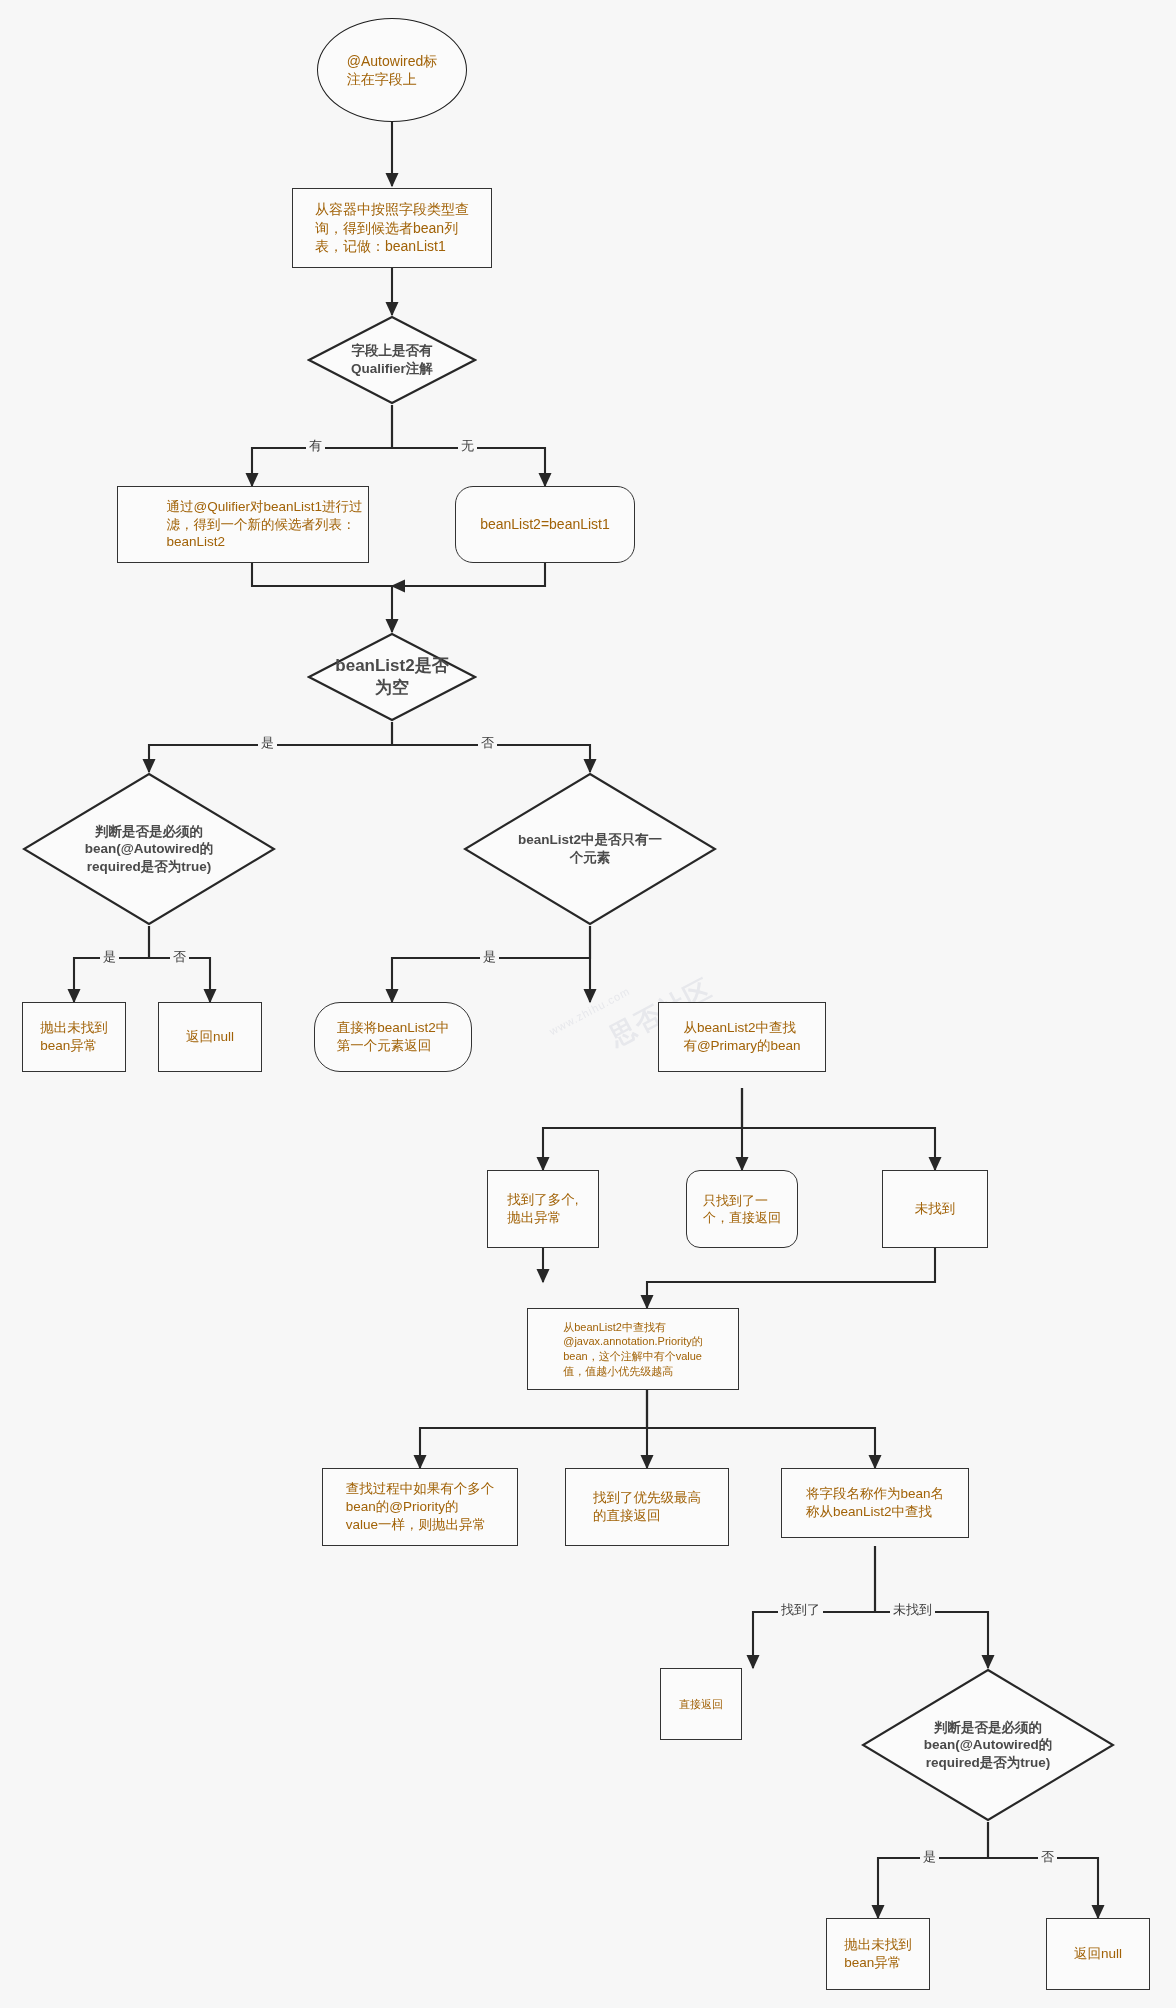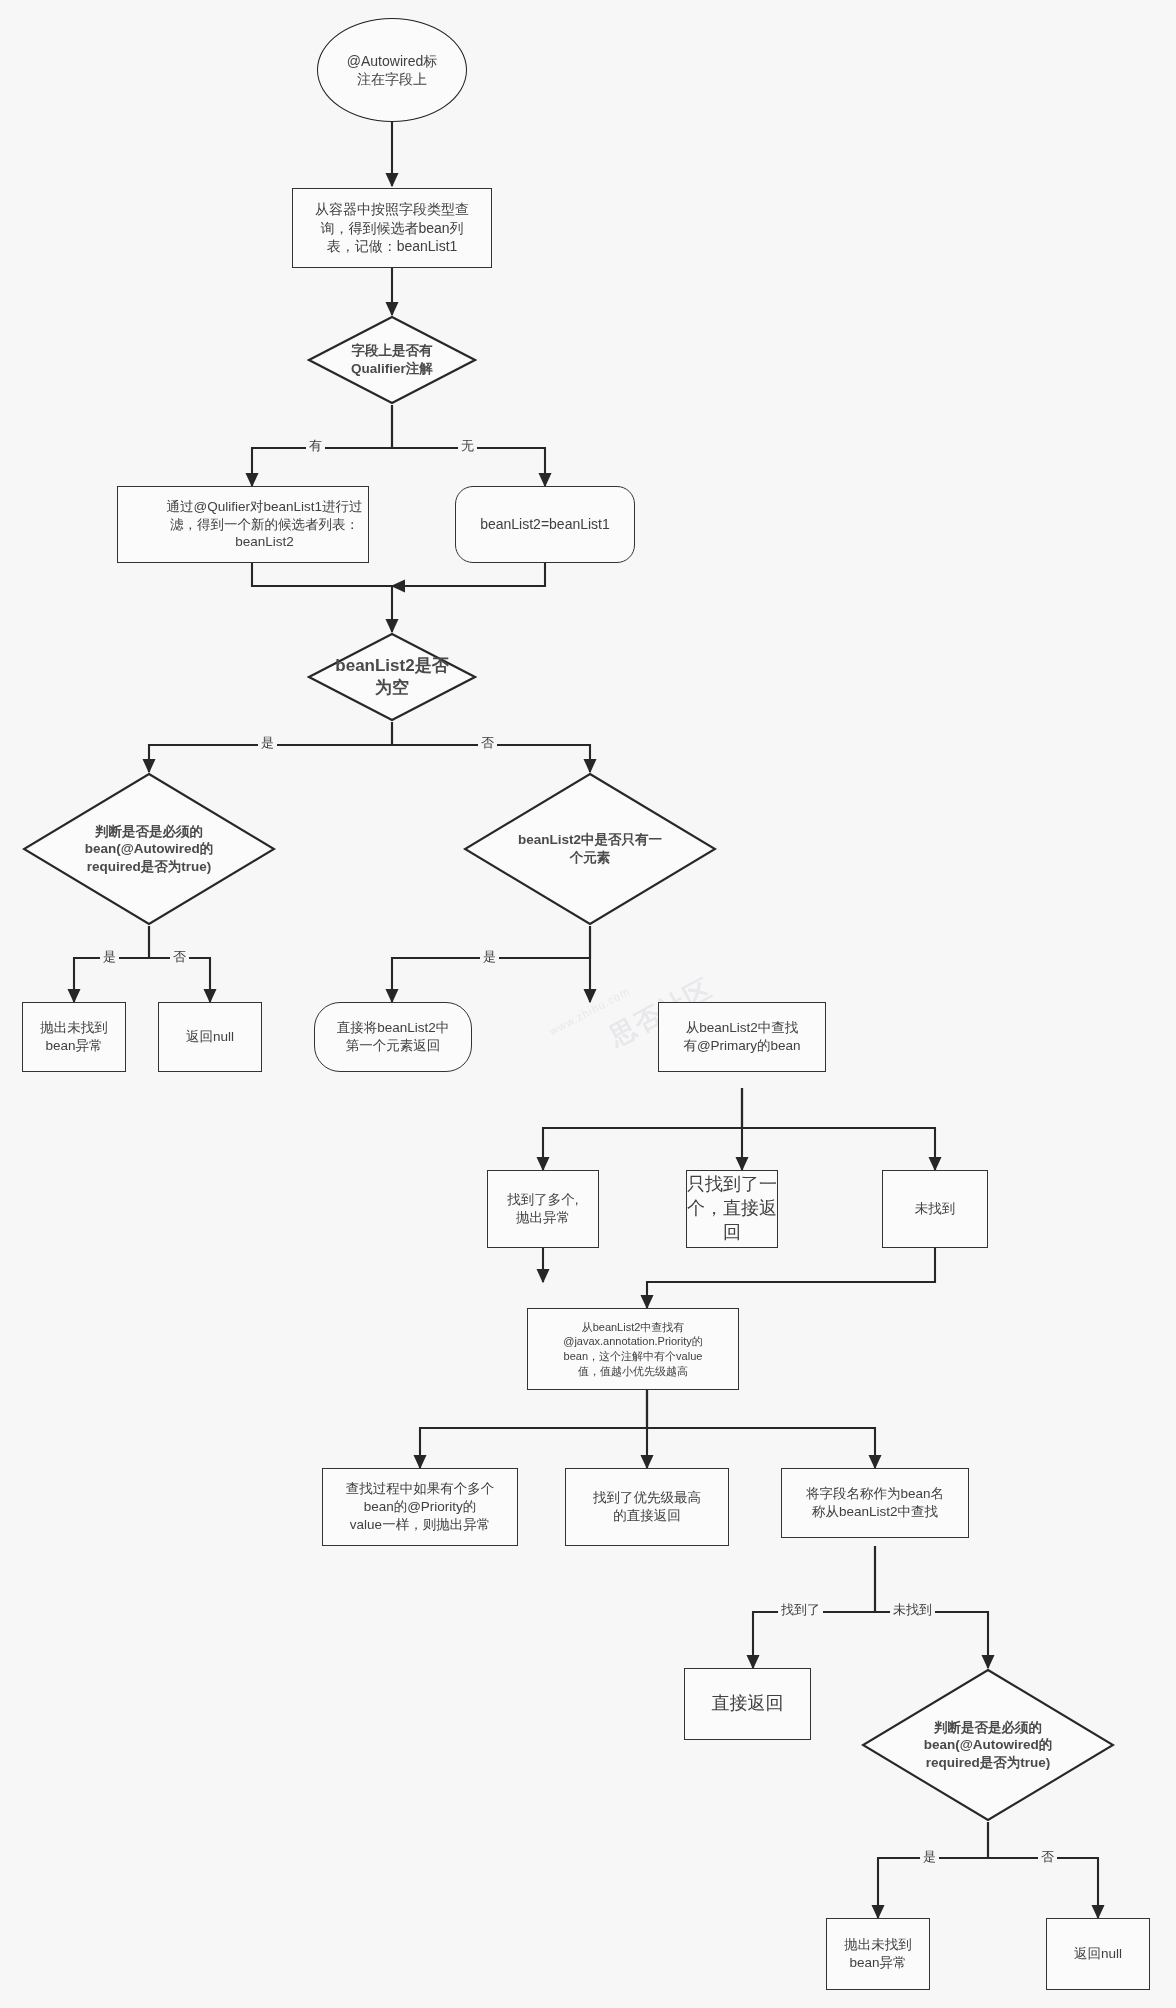--- a/index.html
+++ b/index.html
@@ -9,22 +9,21 @@
     font-family:"Liberation Sans","DejaVu Sans",sans-serif;
     position:relative;
     overflow:hidden;
   }
   #canvas{position:absolute;left:0;top:0;width:1176px;height:2008px;}
   svg#edges{position:absolute;left:0;top:0;width:1176px;height:2008px;pointer-events:none;}
   .node{
     position:absolute;
     box-sizing:border-box;
     display:flex;align-items:center;justify-content:center;
-    text-align:center;
-    color:#404040;
+    color:#a16207;
     background:#fafafa;
     line-height:1.32;
     white-space:pre-line;
     z-index:2;
   }
   .box{
     border:1.6px solid #333333;
     background:#fbfbfb;
   }
   .terminal{
@@ -178,41 +177,41 @@
 
   <div class="node box" style="left:314px;top:1002px;width:158px;height:70px;font-size:13.5px;border-radius:26px;">直接将beanList2中
 第一个元素返回</div>
 
   <div class="node box" style="left:658px;top:1002px;width:168px;height:70px;font-size:13.5px;">从beanList2中查找
 有@Primary的bean</div>
 
   <div class="node box" style="left:487px;top:1170px;width:112px;height:78px;font-size:13.5px;">找到了多个,
 抛出异常</div>
 
-  <div class="node box" style="left:686px;top:1170px;width:92px;height:78px;font-size:18px;">只找到了一
+  <div class="node box" style="left:686px;top:1170px;width:112px;height:78px;font-size:13px;border-radius:14px;">只找到了一
 个，直接返回</div>
 
   <div class="node box" style="left:882px;top:1170px;width:106px;height:78px;font-size:13.5px;">未找到</div>
 
   <div class="node box" style="left:527px;top:1308px;width:212px;height:82px;font-size:11px;">从beanList2中查找有
 @javax.annotation.Priority的
 bean，这个注解中有个value
 值，值越小优先级越高</div>
 
   <div class="node box" style="left:565px;top:1468px;width:164px;height:78px;font-size:13.5px;">找到了优先级最高
 的直接返回</div>
 
   <div class="node box" style="left:322px;top:1468px;width:196px;height:78px;font-size:13.5px;">查找过程中如果有个多个
 bean的@Priority的
 value一样，则抛出异常</div>
 
   <div class="node box" style="left:781px;top:1468px;width:188px;height:70px;font-size:13.5px;">将字段名称作为bean名
 称从beanList2中查找</div>
 
-  <div class="node box" style="left:684px;top:1668px;width:127px;height:72px;font-size:18px;">直接返回</div>
+  <div class="node box" style="left:660px;top:1668px;width:82px;height:72px;font-size:11px;">直接返回</div>
 
   <div class="diamond-wrap" style="left:861px;top:1668px;width:254px;height:154px;">
     <svg width="254" height="154" viewBox="0 0 254 154">
       <polygon points="127,2 252,77 127,152 2,77" fill="#fbfbfb" stroke="#272727" stroke-width="2.1"></polygon>
     </svg>
     <div class="diamond-label" style="font-size:13.5px;">判断是否是必须的
 bean(@Autowired的
 required是否为true)</div>
   </div>
 

